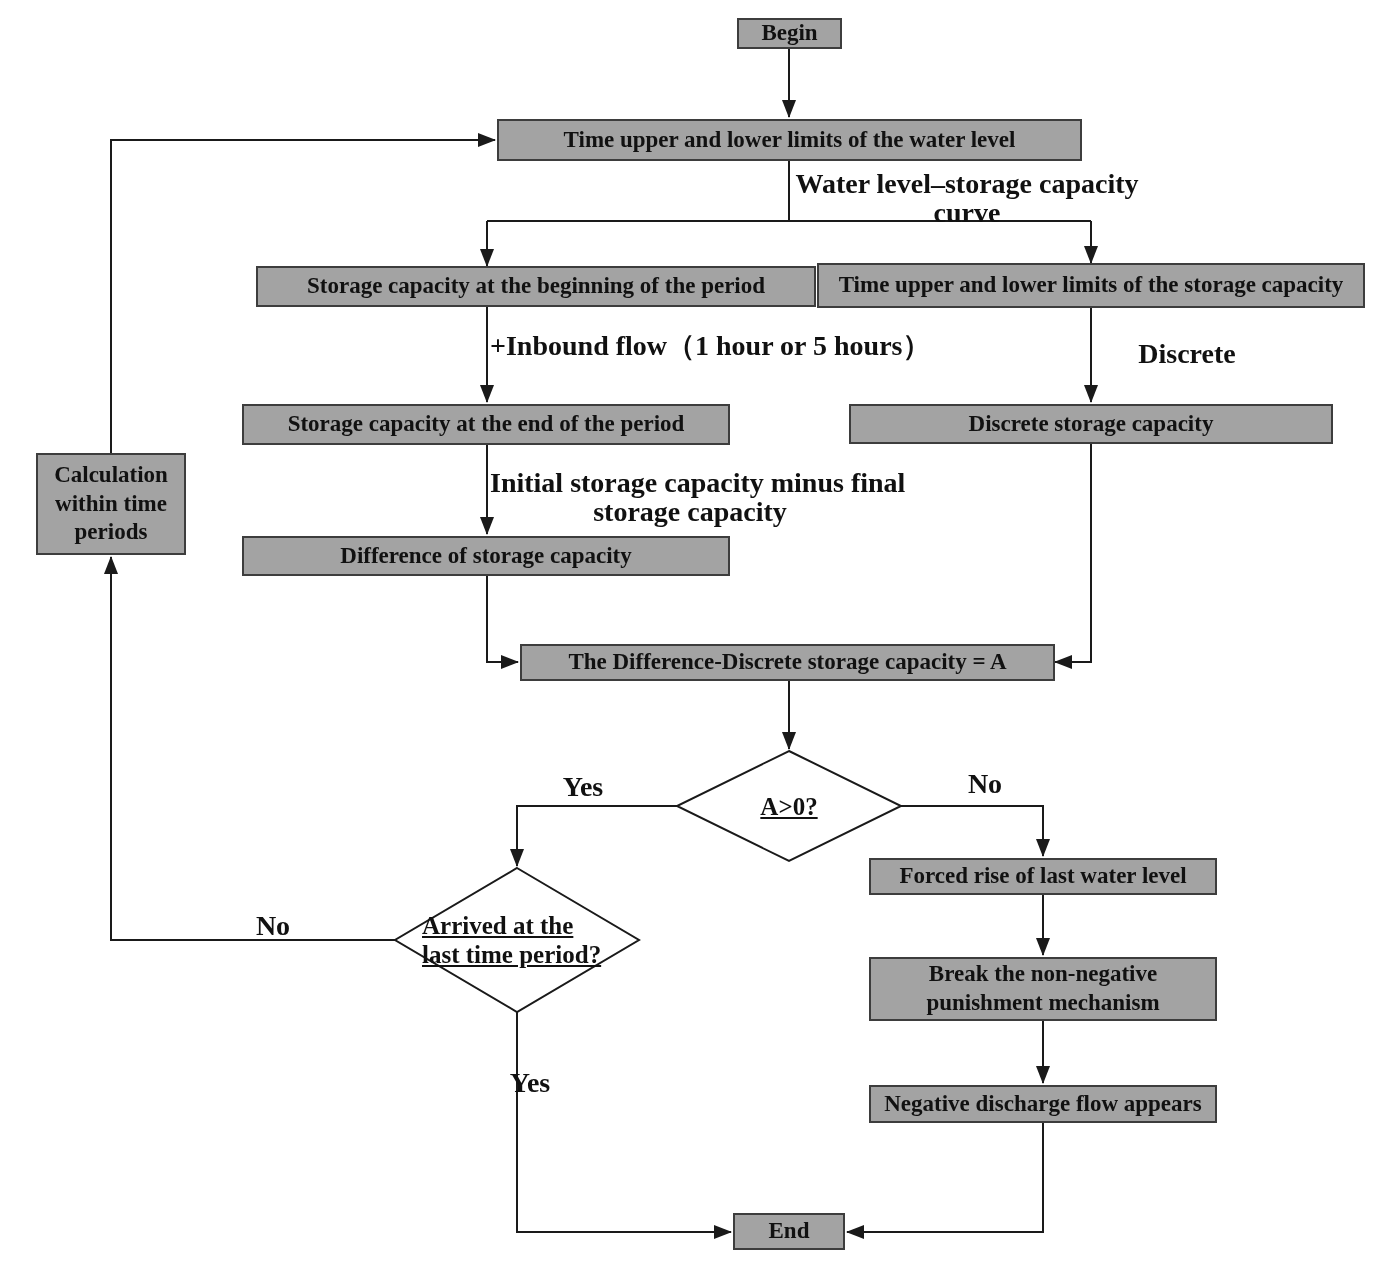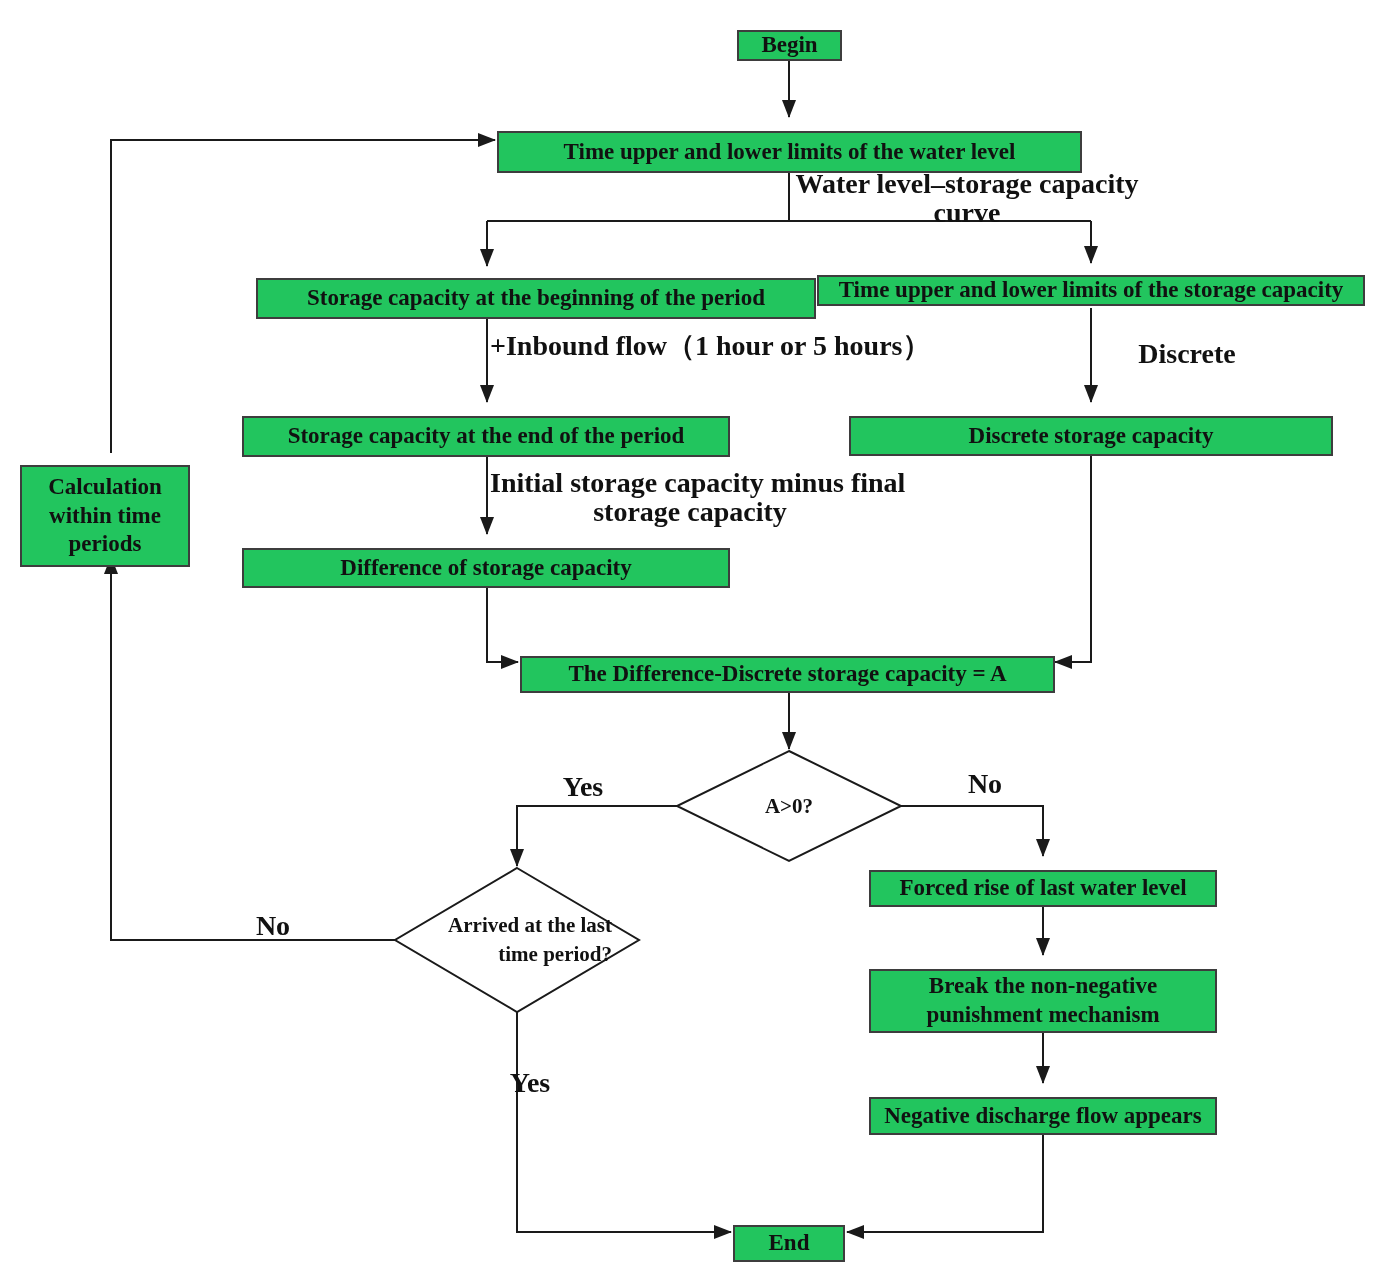--- a/index.html
+++ b/index.html
@@ -18,46 +18,46 @@
   }
   #wires{position:absolute;left:0;top:0;width:1387px;height:1271px;}
   .flow{stroke:var(--line);stroke-width:2;fill:none;}
   .arrowhead{fill:var(--line);}
   .diamond{fill:#ffffff;stroke:var(--line);stroke-width:2;}
   .node{
     position:absolute;
     box-sizing:border-box;
     display:flex;align-items:center;justify-content:center;
     text-align:center;
-    background:#22c55e;
+    background:#a3a3a3;
     border:2px solid var(--box-border);
     color:var(--text);
     font-weight:bold;
     font-size:23px;
     line-height:1.26;
     padding:0 6px;
-    margin-top:12px;
   }
   .label{
     position:absolute;
     text-align:center;
     color:var(--text);
     font-weight:bold;
     font-size:28px;
     line-height:29px;
     white-space:nowrap;
   }
   .dtext{
     position:absolute;
     display:flex;align-items:center;justify-content:center;
-    text-align:right;
+    text-align:left;
     color:var(--text);
     font-weight:bold;
-    font-size:21px;
+    font-size:25px;
     line-height:29px;
+    text-decoration:underline;
   }
 </style>
 </head>
 <body>
 
 <div id="canvas">
 
   <svg id="wires" viewBox="0 0 1387 1271" xmlns="http://www.w3.org/2000/svg">
     <defs>
       <marker id="arrow" markerUnits="userSpaceOnUse" markerWidth="18" markerHeight="14" viewBox="0 0 18 14" refX="17" refY="7" orient="auto">
@@ -88,29 +88,29 @@
     <polygon class="diamond" points="789,751 901,806 789,861 677,806"></polygon>
     <polygon class="diamond" points="517,868 639,940 517,1012 395,940"></polygon>
   </svg>
 
   <div class="node" style="left:737px;top:18px;width:105px;height:31px">Begin</div>
 
   <div class="node" style="left:497px;top:119px;width:585px;height:42px">Time upper and lower limits of the water level</div>
 
   <div class="node" style="left:256px;top:266px;width:560px;height:41px">Storage capacity at the beginning of the period</div>
 
-  <div class="node" style="left:817px;top:263px;width:548px;height:31px">Time upper and lower limits of the storage capacity</div>
+  <div class="node" style="left:817px;top:263px;width:548px;height:45px">Time upper and lower limits of the storage capacity</div>
 
   <div class="node" style="left:242px;top:404px;width:488px;height:41px">Storage capacity at the end of the period</div>
 
   <div class="node" style="left:849px;top:404px;width:484px;height:40px">Discrete storage capacity</div>
 
   <div class="node" style="left:242px;top:536px;width:488px;height:40px">Difference of storage capacity</div>
 
-  <div class="node" style="left:20px;top:453px;width:170px;height:102px">Calculation within time periods</div>
+  <div class="node" style="left:36px;top:453px;width:150px;height:102px">Calculation within time periods</div>
 
   <div class="node" style="left:520px;top:644px;width:535px;height:37px">The Difference-Discrete storage capacity = A</div>
 
   <div class="node" style="left:869px;top:858px;width:348px;height:37px">Forced rise of last water level</div>
 
   <div class="node" style="left:869px;top:957px;width:348px;height:64px">Break the non-negative punishment mechanism</div>
 
   <div class="node" style="left:869px;top:1085px;width:348px;height:38px">Negative discharge flow appears</div>
 
   <div class="node" style="left:733px;top:1213px;width:112px;height:37px">End</div>

